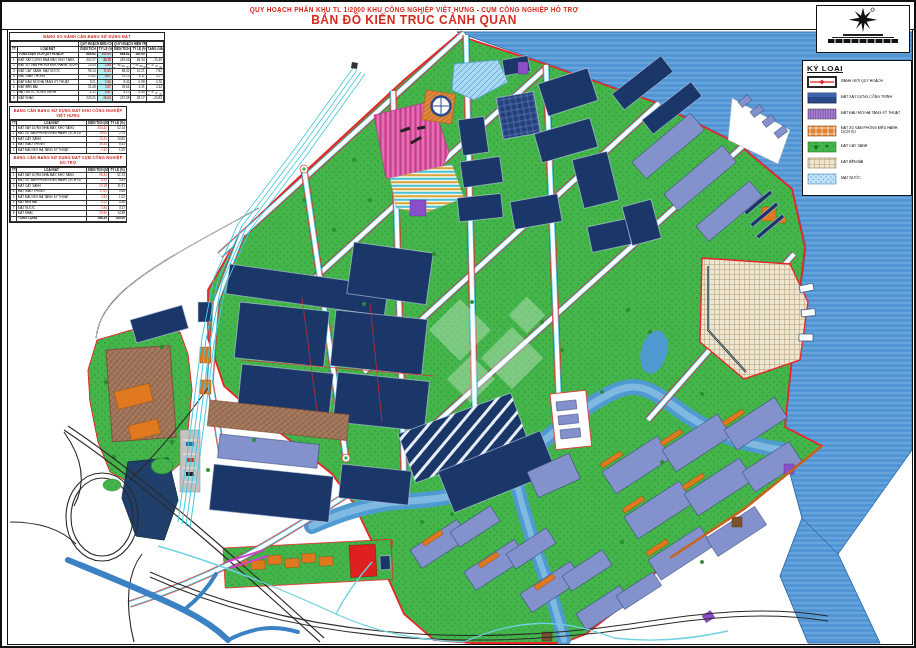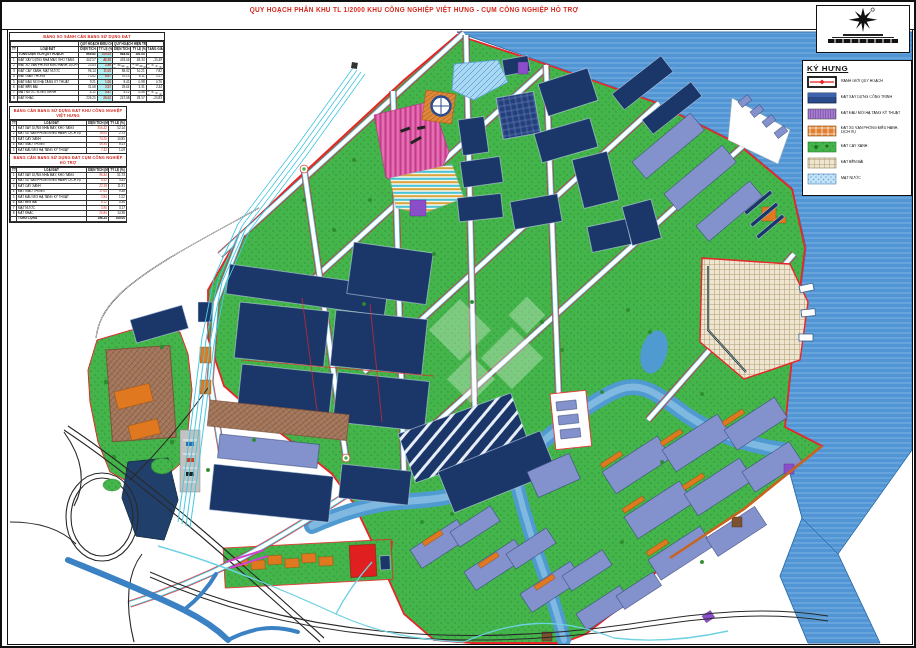--- a/index.html
+++ b/index.html
@@ -57,20 +57,21 @@
   .blueline{stroke:#3b82c4;stroke-width:6;fill:none;stroke-linecap:round;}
   .corr{stroke:#45c8e0;stroke-width:1;fill:none;}
 </style>
 </head>
 <body>
 
 <div class="sheet">
 
   <div class="header">
     <div class="l1">QUY HOẠCH PHÂN KHU TL 1/2000 KHU CÔNG NGHIỆP VIỆT HƯNG - CỤM CÔNG NGHIỆP HỖ TRỢ</div>
+    <div class="l2">BẢN ĐỒ KIẾN TRÚC CẢNH QUAN</div>
   </div>
   <div class="header-line"></div>
 
   <div class="logo-box">
     <svg width="30" height="26" viewBox="0 0 90 78">
       <path d="M45,2 L51,26 L70,12 L56,32 L88,38 L56,44 L66,66 L50,48 L45,76 L40,48 L24,66 L34,44 L2,38 L34,32 L20,12 L39,26 Z" fill="#111"></path>
       <circle cx="74" cy="8" r="5" fill="none" stroke="#111" stroke-width="2"></circle>
     </svg>
     <div class="logo-bars">
       <div class="bar b1"></div>
@@ -697,21 +698,21 @@
             <td class="c-tt"></td>
             <td class="c-label">TỔNG CỘNG</td>
             <td class="c-num">186.25</td>
             <td class="c-num">100.00</td>
           </tr>
         </tbody>
     </table>
   </div>
 
   <div class="legend">
-    <div class="legend-title">KÝ HƯNG</div>
+    <div class="legend-title">KÝ LOẠI</div>
     <div class="legend-item">
       <svg width="30" height="12" viewBox="0 0 30 12">
         <rect x="1" y="1" width="28" height="10" fill="#fff" stroke="#111" stroke-width="1.8"></rect>
         <line x1="3" y1="6" x2="27" y2="6" stroke="#e8262a" stroke-width="1.3"></line>
         <rect x="13.3" y="4.3" width="3.4" height="3.4" fill="#e8262a" transform="rotate(45 15 6)"></rect>
       </svg>
       <span class="legend-label">RANH GIỚI QUY HOẠCH</span>
     </div>
     <div class="legend-item">
       <svg width="30" height="12" viewBox="0 0 30 12">

